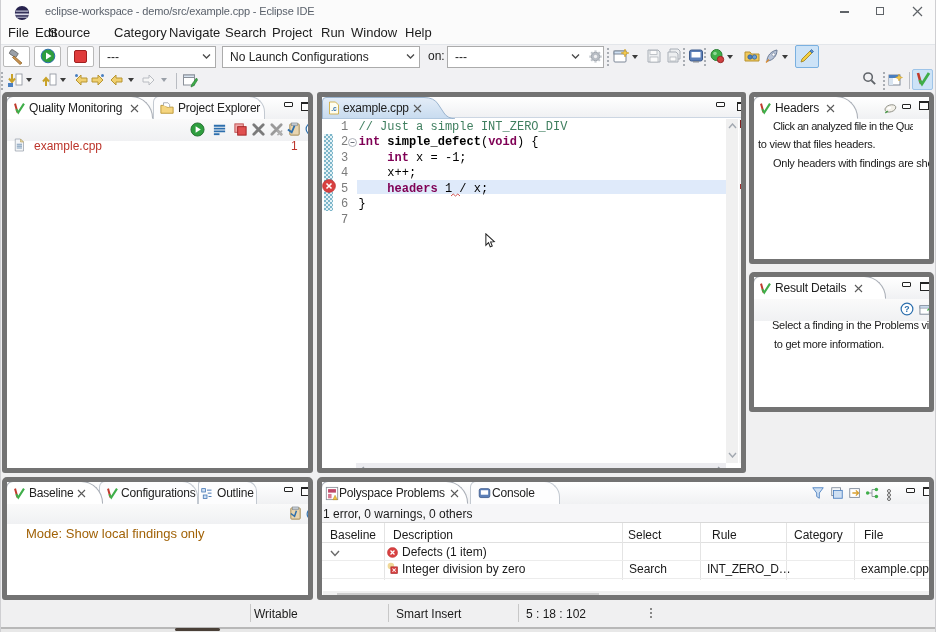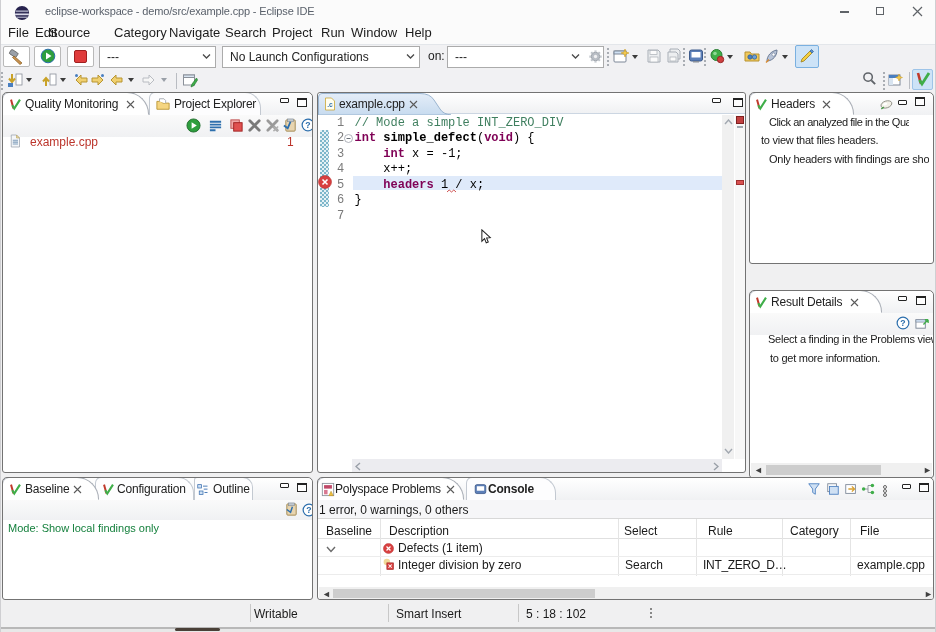--- a/index.html
+++ b/index.html
@@ -13,21 +13,21 @@
 .menu-item { position:absolute; top:1px; }
 #toolbar1 { left:0; top:44px; width:936px; height:26px; background:#f1f1f3; border-top:1px solid #e3e6ea; }
 #toolbar2 { left:0; top:70px; width:936px; height:22px; background:#f1f1f3; }
 .tbtn { position:absolute; background:#fff; border:1px solid #b9b9b9; border-radius:2px; }
 .combo { position:absolute; background:#fff; border:1px solid #ababab; font-size:12px; color:#222; }
 .combo .ctext { position:absolute; left:7px; top:3px; }
 .dd { position:absolute; width:0; height:0; border-left:3.5px solid transparent; border-right:3.5px solid transparent; border-top:4px solid #3b3b3b; }
 .vsep { position:absolute; width:1px; background:#b9bcc2; }
 .dotsep { position:absolute; width:2px; background-image:repeating-linear-gradient(#a9adb3 0 2px, transparent 2px 4px); }
 
-.panel { position:absolute; background:#fff; border:1px solid #737373; border-radius:5px 5px 3px 3px; overflow:hidden; }
+.panel { position:absolute; background:#fff; border:5px solid #737373; border-radius:5px 5px 3px 3px; overflow:hidden; }
 .ptext { position:absolute; font-size:11px; letter-spacing:-0.25px; color:#1a1a1a; white-space:nowrap; }
 .tabrow { position:absolute; left:0; top:0; right:0; height:22px; background:linear-gradient(180deg,#ffffff,#f0f1f3); border-radius:5px 5px 0 0; }
 .vtab { position:absolute; top:-1px; height:23px; background:#fff; border:1px solid #a9aeb6; border-bottom:1px solid #fff; border-radius:7px 22px 0 0; }
 .itab { position:absolute; top:-1px; height:23px; background:#fdfdfe; border:1px solid #c3c9d1; border-bottom:none; border-radius:6px 16px 0 0; z-index:1; }
 .vtab { z-index:2; }
 .tablabel { font-size:12px; letter-spacing:-0.2px; color:#222; white-space:nowrap; position:absolute; top:4px; z-index:3; }
 .panel svg { z-index:3; }
 .icon16 { position:absolute; width:16px; height:16px; }
 
 .g-min { position:absolute; width:9px; height:5px; background:#fdfdfd; border:1.5px solid #232323; border-radius:1px; z-index:3; }
@@ -337,21 +337,21 @@
   <div class="abs" style="left:35px;top:82.5px;width:369px;height:14px;background:#dfeafa"></div>
 
   <div id="code">
     <div class="cl" style="left:19px;top:22.5px"><span class="ln">1</span></div>
     <div class="cl" style="left:19px;top:38px"><span class="ln">2</span></div>
     <div class="cl" style="left:19px;top:53.5px"><span class="ln">3</span></div>
     <div class="cl" style="left:19px;top:69px"><span class="ln">4</span></div>
     <div class="cl" style="left:19px;top:84.5px"><span class="ln">5</span></div>
     <div class="cl" style="left:19px;top:100px"><span class="ln">6</span></div>
     <div class="cl" style="left:19px;top:115.5px"><span class="ln">7</span></div>
-    <div class="cl" style="left:36.5px;top:22.5px"><span class="cmt">// Mode a simple INT_ZERO_DIV</span></div>
+    <div class="cl" style="left:36.5px;top:22.5px"><span class="cmt">// Just a simple INT_ZERO_DIV</span></div>
     <div class="cl" style="left:36.5px;top:38px"><span class="kw">int</span> <span class="fn">simple_defect</span>(<span class="kw">void</span>) {</div>
     <div class="cl" style="left:36.5px;top:53.5px">    <span class="kw">int</span> x = -1;</div>
     <div class="cl" style="left:36.5px;top:69px">    x++;</div>
     <div class="cl" style="left:36.5px;top:84.5px">    <span class="kw">headers</span> 1 / x;</div>
     <div class="cl" style="left:36.5px;top:100px">}</div>
   </div>
 
   <svg class="abs" style="left:26px;top:41px" width="9" height="9" viewBox="0 0 9 9">
     <circle cx="4.5" cy="4.5" r="4" fill="#fff" stroke="#9aa0a8" stroke-width="0.8"></circle>
     <path d="M2.5 4.5 H6.5" stroke="#6a7078" stroke-width="1"></path>
@@ -398,25 +398,25 @@
       <path d="M1 1 L8 8 M8 1 L1 8" stroke="#5a5a5a" stroke-width="1.1"></path>
     </svg>
   <svg class="abs" style="left:129px;top:6px" width="14" height="12" viewBox="0 0 16 14">
     <ellipse cx="8.5" cy="6.5" rx="6.5" ry="4" fill="#f2f0e8" stroke="#8a8a80" transform="rotate(-18 8 6.5)"></ellipse>
     <ellipse cx="7" cy="6" rx="2.5" ry="1.5" fill="#fff" transform="rotate(-18 7 6)"></ellipse>
     <path d="M2.5 11.5 L5.5 9.5" stroke="#4a9a4a" stroke-width="1.6"></path>
   </svg>
   <div class="g-min" style="left:148px;top:7px"></div>
   <div class="g-max" style="left:165px;top:4px"></div>
   <div class="ptext" style="left:19px;top:22.5px;width:140px;overflow:hidden;letter-spacing:-0.45px">Click an analyzed file in the Quality Monitoring view</div>
-  <div class="ptext" style="left:11px;top:41px">to view that files headers.</div>
+  <div class="ptext" style="left:4px;top:41px">to view that files headers.</div>
   <div class="ptext" style="left:19px;top:59.5px;width:160px;overflow:hidden">Only headers with findings are shown.</div>
 </div>
 
-<div class="panel" id="p-details" style="left:749px;top:290px;width:185px;height:188px">
+<div class="panel" id="p-details" style="left:749px;top:272px;width:185px;height:140px">
   <div class="tabrow"></div>
   <div class="vtab" style="left:-1px;width:133px"></div>
   <svg class="abs" style="left:5px;top:5px" width="13" height="13" viewBox="0 0 16 16">
     <path d="M2.5 2 L5.5 13" stroke="#c0392b" stroke-width="2.4"></path>
     <path d="M4 9 L6.5 13 L13.5 2" stroke="#3fae49" stroke-width="2.6" fill="none"></path>
   </svg>
   <span class="tablabel" style="left:21px">Result Details</span>
   <svg class="abs" style="left:100px;top:7px" width="9" height="9" viewBox="0 0 9 9">
       <path d="M1 1 L8 8 M8 1 L1 8" stroke="#5a5a5a" stroke-width="1.1"></path>
     </svg>
@@ -451,61 +451,61 @@
   <span class="tablabel" style="left:22px;z-index:3">Baseline</span>
   <svg class="abs" style="left:70px;top:7px;z-index:3" width="9" height="9" viewBox="0 0 9 9">
       <path d="M1 1 L8 8 M8 1 L1 8" stroke="#5a5a5a" stroke-width="1.1"></path>
     </svg>
   <div class="itab" style="left:92px;width:99px"></div>
   <div class="itab" style="left:191px;width:59px;border-radius:3px 10px 0 0"></div>
   <svg class="abs" style="left:99px;top:5px;z-index:3" width="13" height="13" viewBox="0 0 16 16">
     <path d="M2.5 2 L5.5 13" stroke="#c0392b" stroke-width="2.4"></path>
     <path d="M4 9 L6.5 13 L13.5 2" stroke="#3fae49" stroke-width="2.6" fill="none"></path>
   </svg>
-  <span class="tablabel" style="left:114px;z-index:3">Configuration</span>
+  <span class="tablabel" style="left:114px;z-index:3">Configurations</span>
   <svg class="abs" style="left:194px;top:5px;z-index:3" width="12" height="13" viewBox="0 0 16 16">
     <rect x="1" y="1.5" width="5" height="4.5" fill="#cfe0f3" stroke="#3a6fb0"></rect>
     <rect x="3" y="10" width="5" height="4.5" fill="#cfe0f3" stroke="#3a6fb0"></rect>
     <path d="M8 3.5 H14 M10 12 H14 M9 7.5 H14" stroke="#3a6fb0" stroke-width="1.2"></path>
   </svg>
   <span class="tablabel" style="left:210px;z-index:3">Outline</span>
   <div class="g-min" style="left:277px;top:5px"></div>
   <div class="g-max" style="left:294px;top:5px"></div>
   <div class="abs" style="left:0;top:22px;width:309px;height:20px;background:linear-gradient(180deg,#fafafa,#f0f1f3)"></div>
   <svg class="icon16" style="left:281px;top:24px;width:15px;height:15px" viewBox="0 0 16 16">
     <rect x="3" y="2" width="10" height="12" rx="1" fill="#e8d5b0" stroke="#a08850"></rect>
     <rect x="5" y="1" width="6" height="3" fill="#c0c8d0" stroke="#808890" stroke-width="0.6"></rect>
     <path d="M3 8 L7 11 L9 5" stroke="#2d6fad" stroke-width="1.6" fill="none"></path>
   </svg>
   <svg class="abs" style="left:299px;top:25px" width="14" height="14" viewBox="0 0 16 16">
     <circle cx="8" cy="8" r="6.7" fill="#fff" stroke="#2d6fad" stroke-width="1.4"></circle>
     <text x="8" y="11.5" font-size="10" font-weight="bold" fill="#2d6fad" text-anchor="middle" font-family="Liberation Sans">?</text>
   </svg>
-  <div class="abs" style="left:5px;top:44px;font-size:11px;color:#15803d">Mode: Show local findings only</div>
+  <div class="abs" style="left:19px;top:44px;font-size:13px;color:#a16207">Mode: Show local findings only</div>
 </div>
 
 <div class="panel" id="p-problems" style="left:317px;top:477px;width:617px;height:123px">
   <div class="tabrow"></div>
   <div class="vtab" style="left:-1px;width:147px"></div>
   <svg class="abs" style="left:3px;top:4px" width="14" height="15" viewBox="0 0 16 17">
     <rect x="1.5" y="1.5" width="13" height="14" fill="#fff" stroke="#8a9099"></rect>
     <rect x="3.5" y="3.5" width="9" height="4" fill="#c04868"></rect>
     <rect x="3.5" y="9" width="4" height="5" fill="#d87890"></rect>
     <path d="M9 15.5 L11.5 10.5 L14 15.5 Z" fill="#f0c040" stroke="#b89020" stroke-width="0.6"></path>
   </svg>
   <span class="tablabel" style="left:17px">Polyspace Problems</span>
   <svg class="abs" style="left:128px;top:7px" width="9" height="9" viewBox="0 0 9 9">
       <path d="M1 1 L8 8 M8 1 L1 8" stroke="#5a5a5a" stroke-width="1.1"></path>
     </svg>
   <div class="itab" style="left:148px;width:90px"></div>
   <svg class="abs" style="left:156px;top:5px;z-index:3" width="13" height="13" viewBox="0 0 16 16">
     <rect x="1.5" y="2" width="13" height="11" rx="2" fill="#5c7fb8" stroke="#3d5a8a"></rect>
     <rect x="3.5" y="4" width="9" height="5.5" fill="#fff"></rect>
   </svg>
-  <span class="tablabel" style="left:170px;font-weight:bold;z-index:3">Console</span>
+  <span class="tablabel" style="left:170px;font-weight:normal;z-index:3">Console</span>
 
   <svg class="icon16" style="left:489px;top:4px;width:14px;height:14px" viewBox="0 0 16 16">
     <path d="M2 2 H14 L9.5 8 V14 L6.5 12 V8 Z" fill="#cfe0f3" stroke="#4a7fc0"></path>
   </svg>
   <svg class="icon16" style="left:508px;top:4px;width:14px;height:14px" viewBox="0 0 16 16">
     <rect x="2" y="2" width="10" height="9" fill="#fff" stroke="#7c8797"></rect>
     <rect x="4" y="5" width="10" height="9" fill="#cfe0f3" stroke="#4a7fc0"></rect>
   </svg>
   <svg class="icon16" style="left:526px;top:4px;width:14px;height:14px" viewBox="0 0 16 16">
     <rect x="2" y="3" width="11" height="10" fill="#fff" stroke="#7c8797"></rect>

